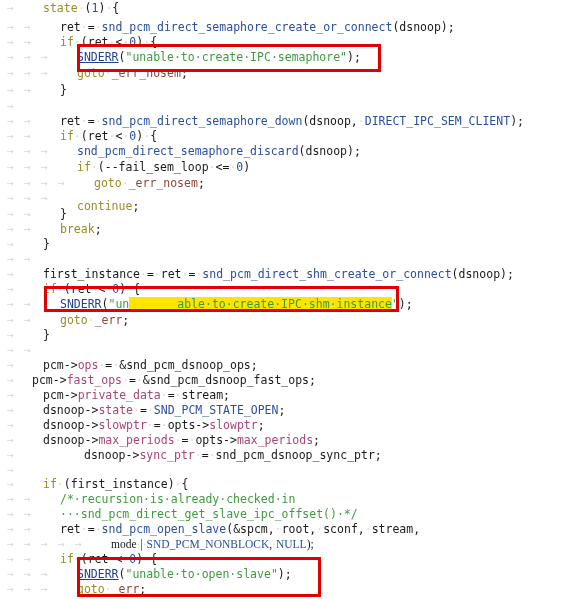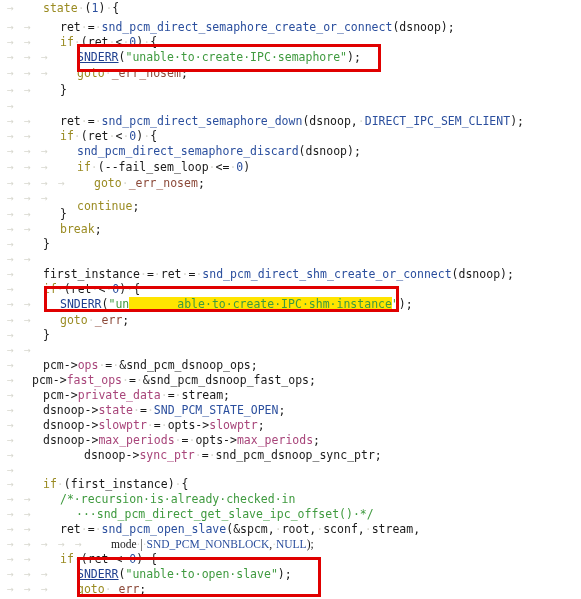--- a/index.html
+++ b/index.html
@@ -146,21 +146,21 @@
       <div class="code-line t-tab" style="left: 7px; top: 448px;">→</div>
       <div class="code-line" style="left: 37px; top: 448px; margin-left: 47px;"><span class="tok t-plain">dsnoop-&gt;</span><span class="tok t-member">sync_ptr</span><span class="tok t-dot">·</span><span class="tok t-plain">=</span><span class="tok t-dot">·</span><span class="tok t-plain">snd_pcm_dsnoop_sync_ptr;</span></div>
       <div class="code-line t-tab" style="left: 7px; top: 463px;">→</div>
       <div class="code-line t-tab" style="left: 7px; top: 477px;">→</div>
       <div class="code-line" style="left: 43px; top: 477px;"><span class="tok t-keyword">if</span><span class="tok t-dot">·</span><span class="tok t-plain">(first_instance)</span><span class="tok t-dot">·</span><span class="tok t-punct">{</span></div>
       <div class="code-line t-tab" style="left: 7px; top: 492px;">→</div>
       <div class="code-line t-tab" style="left: 24px; top: 492px;">→</div>
       <div class="code-line" style="left: 60px; top: 492px; text-align: center;"><span class="tok t-comment">/*·recursion·is·already·checked·in</span></div>
       <div class="code-line t-tab" style="left: 7px; top: 507px;">→</div>
       <div class="code-line t-tab" style="left: 24px; top: 507px;">→</div>
-      <div class="code-line" style="left: 60px; top: 507px; margin-left: 16px;"><span class="tok t-comment">···snd_pcm_direct_get_slave_ipc_offset()·*/</span></div>
+      <div class="code-line" style="left: 60px; top: 507px;"><span class="tok t-comment">···snd_pcm_direct_get_slave_ipc_offset()·*/</span></div>
       <div class="code-line t-tab" style="left: 7px; top: 522px;">→</div>
       <div class="code-line t-tab" style="left: 24px; top: 522px;">→</div>
       <div class="code-line" style="left: 60px; top: 522px;"><span class="tok t-plain">ret</span><span class="tok t-dot">·</span><span class="tok t-plain">=</span><span class="tok t-dot">·</span><span class="tok t-func">snd_pcm_open_slave</span><span class="tok t-plain">(&amp;spcm,</span><span class="tok t-dot">·</span><span class="tok t-plain">root,</span><span class="tok t-dot">·</span><span class="tok t-plain">sconf,</span><span class="tok t-dot">·</span><span class="tok t-plain">stream,</span></div>
       <div class="code-line t-tab" style="left: 7px; top: 537px;">→</div>
       <div class="code-line t-tab" style="left: 24px; top: 537px;">→</div>
       <div class="code-line t-tab" style="left: 41px; top: 537px;">→</div>
       <div class="code-line t-tab" style="left: 58px; top: 537px;">→</div>
       <div class="code-line t-tab" style="left: 75px; top: 537px;">→</div>
       <div class="code-line" style="left: 111px; top: 537px; font-family: Liberation Serif, serif;"><span class="tok t-plain">mode</span><span class="tok t-dot">·</span><span class="tok t-plain">|</span><span class="tok t-dot">·</span><span class="tok t-const">SND_PCM_NONBLOCK</span><span class="tok t-plain">,</span><span class="tok t-dot">·</span><span class="tok t-const">NULL</span><span class="tok t-plain">);</span></div>
       <div class="code-line t-tab" style="left: 7px; top: 552px;">→</div>

